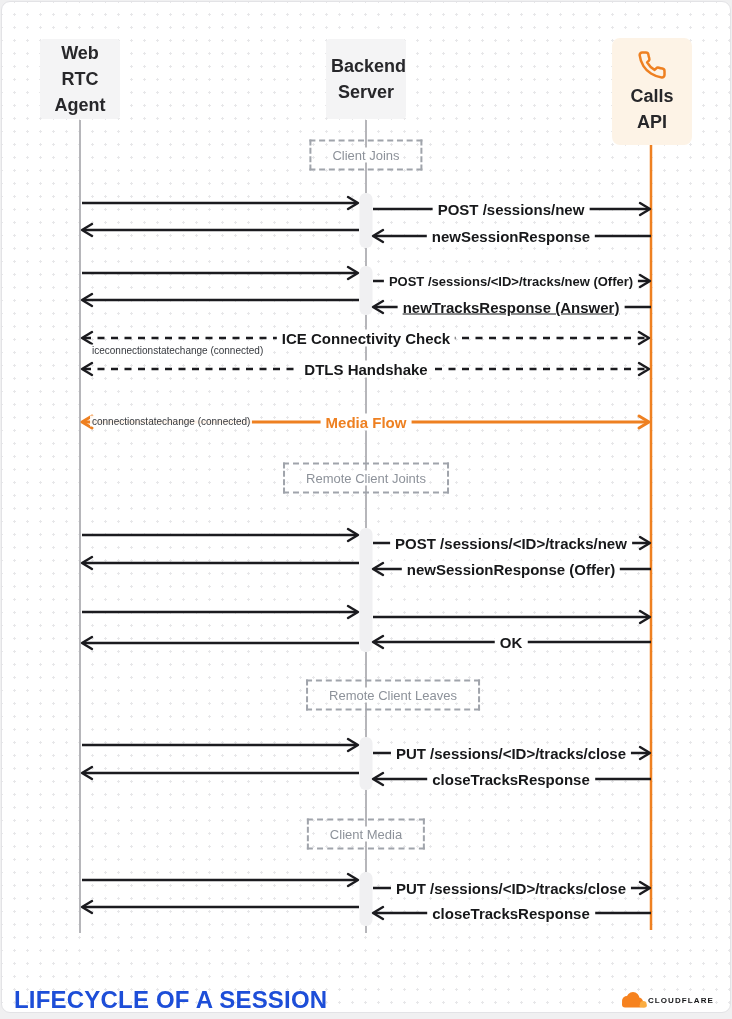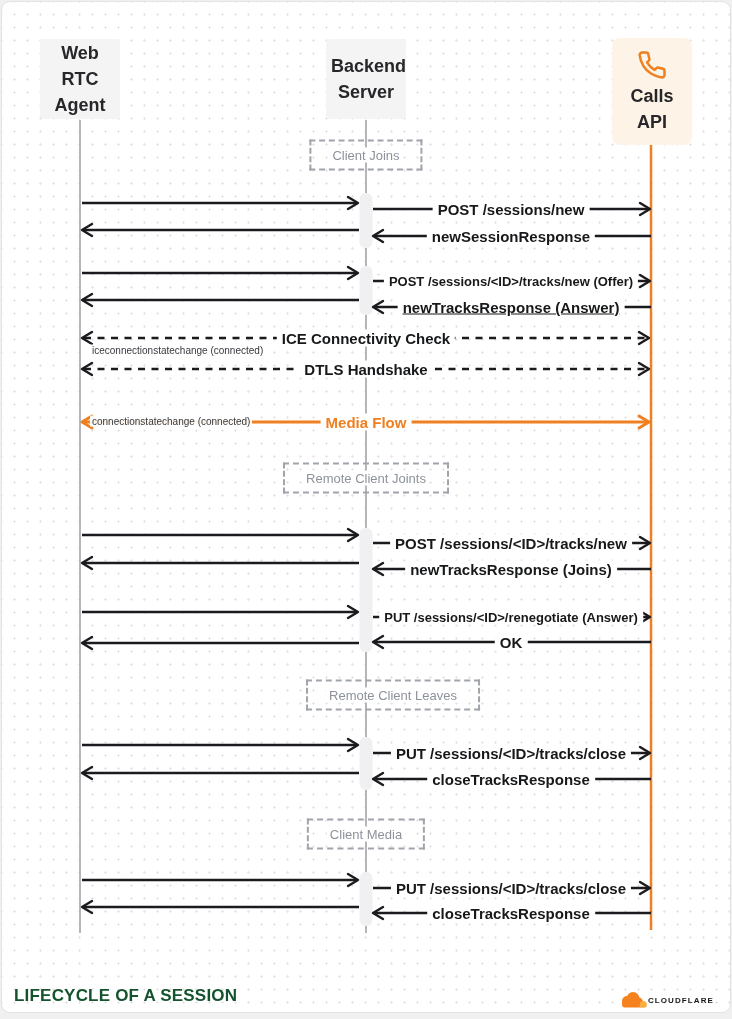--- a/index.html
+++ b/index.html
@@ -41,21 +41,21 @@
     font-size:10px;color:#36393e;white-space:nowrap;background:rgba(255,255,255,.9);padding:0 2px;
   }
   .milestone{
     position:absolute;transform:translate(-50%,-50%);
     border:2px dashed #a0a4ab;padding:6px 18px;white-space:nowrap;
     font-size:13px;font-weight:500;color:#8d929a;
   }
   .milestone span{background:#ffffff;padding:0 3px;}
   .footer-title{
     position:absolute;left:14px;top:986px;
-    font-size:17px;font-weight:700;letter-spacing:.2px;color:#14532d;
+    font-size:24px;font-weight:700;letter-spacing:.2px;color:#1d4ed8;
   }
   .logo{position:absolute;right:18px;top:990px;display:flex;align-items:center;}
   .logo .brand{font-size:8px;font-weight:800;letter-spacing:1.1px;color:#17181a;}
 </style>
 </head>
 <body>
 
 <div class="card"></div>
 
 <svg id="diagram-svg">
@@ -131,22 +131,21 @@
     <div class="msg-label" style="left: 511px; top: 236px;">newSessionResponse</div>
     <div class="msg-label long" style="left: 511px; top: 281px;">POST /sessions/&lt;ID&gt;/tracks/new (Offer)</div>
     <div class="msg-label" style="left: 511px; top: 307px; text-decoration: underline;">newTracksResponse (Answer)</div>
     <div class="msg-label" style="left: 366px; top: 338px;">ICE Connectivity Check</div>
     <div class="sub-label" style="left: 90px; top: 350px; transform: translateY(-50%);">iceconnectionstatechange (connected)</div>
     <div class="msg-label" style="left: 366px; top: 369px;">DTLS Handshake</div>
     <div class="sub-label" style="left: 90px; top: 381px; transform: translateY(-50%); margin-top: 40px;">connectionstatechange (connected)</div>
     <div class="msg-label media" style="left: 366px; top: 422px;">Media Flow</div>
     <div class="milestone" style="left: 366px; top: 478px;"><span>Remote Client Joints</span></div>
     <div class="msg-label" style="left: 511px; top: 543px;">POST /sessions/&lt;ID&gt;/tracks/new</div>
-    <div class="msg-label" style="left: 511px; top: 569px;">newTracksResponse (Joins)</div>
-    <div class="msg-label long" style="left: 511px; top: 617px;">PUT /sessions/&lt;ID&gt;/renegotiate (Answer)</div>
+    <div class="msg-label" style="left: 511px; top: 569px;">newSessionResponse (Offer)</div>
     <div class="msg-label" style="left: 511px; top: 642px;">OK</div>
     <div class="milestone" style="left: 366px; top: 695px; margin-left: 27px;"><span>Remote Client Leaves</span></div>
     <div class="msg-label" style="left: 511px; top: 753px;">PUT /sessions/&lt;ID&gt;/tracks/close</div>
     <div class="msg-label" style="left: 511px; top: 779px;">closeTracksResponse</div>
     <div class="milestone" style="left: 366px; top: 834px;"><span>Client Media</span></div>
     <div class="msg-label" style="left: 511px; top: 888px;">PUT /sessions/&lt;ID&gt;/tracks/close</div>
     <div class="msg-label" style="left: 511px; top: 913px;">closeTracksResponse</div>
   </div>
 
 <div class="actor" style="left:40px">

